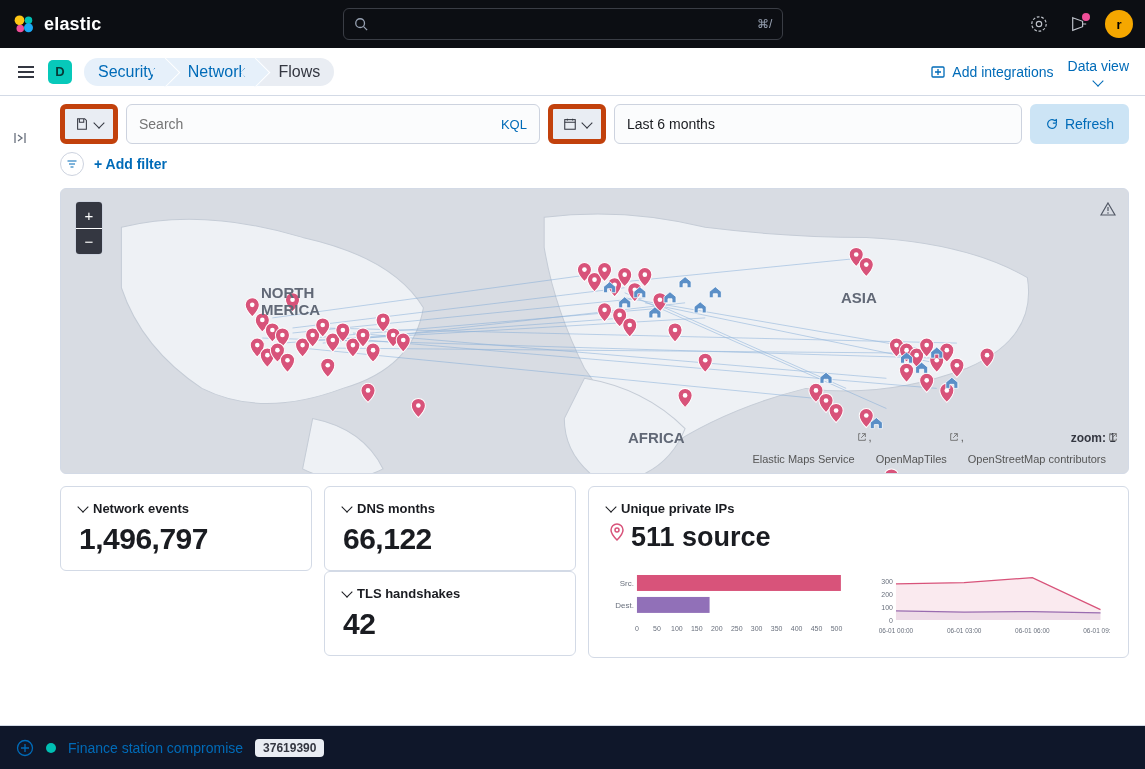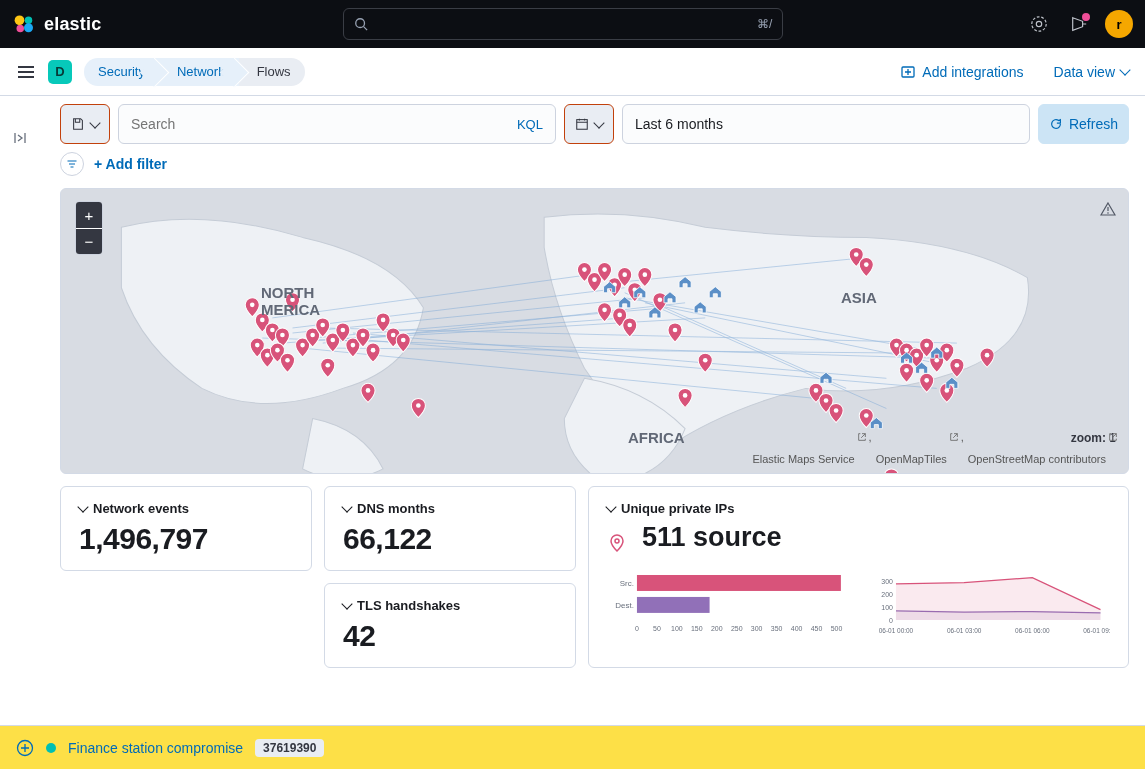--- a/index.html
+++ b/index.html
@@ -15,38 +15,38 @@
 .top-header-right { display: flex; align-items: center; gap: 12px; }
 .hdr-icon { width: 28px; height: 28px; display: flex; align-items: center; justify-content: center; color: #c0c4cc; border-radius: 50%; position: relative; }
 .hdr-icon.avatar { background: #f5a700; color: #000; font-weight: 600; font-size: 13px; }
 .notif-dot { position: absolute; top: 3px; right: 3px; width: 8px; height: 8px; background: #f04e98; border-radius: 50%; }
 
 
 .sub-header { height: 48px; border-bottom: 1px solid #d3dae6; display: flex; align-items: center; padding: 0 16px; gap: 12px; }
 .hamburger { width: 20px; cursor: pointer; }
 .badge-d { width: 24px; height: 24px; background: #07c9ba; color: #063b38; font-weight: 700; border-radius: 5px; display: flex; align-items: center; justify-content: center; font-size: 13px; }
 .breadcrumbs { display: flex; align-items: center; }
-.bc-item { height: 28px; line-height: 28px; padding: 0 14px 0 18px; position: relative; font-size: 13px; }
+.bc-item { height: 28px; line-height: 28px; padding: 0 14px 0 18px; position: relative; font-size: 16px; }
 .bc-item.link { color: #006bb8; background: #e6f0fa; cursor: pointer; }
 .bc-item.current { color: #343741; background: #e9edf3; }
 .bc-item:first-child { border-radius: 14px 0 0 14px; padding-left: 14px; }
 .bc-item:last-child { border-radius: 0 14px 14px 0; }
 .bc-item:not(:last-child)::after { content: ""; position: absolute; right: -6px; top: 4px; width: 20px; height: 20px; transform: rotate(45deg); border-top: 1px solid #fff; border-right: 1px solid #fff; z-index: 1; background: inherit; }
 .sub-header-spacer { flex: 1; }
 .link-btn { color: #006bb8; font-weight: 500; display: flex; align-items: center; gap: 6px; cursor: pointer; }
 
 
 .left-rail-toggle { position: absolute; left: 12px; top: 130px; color: #69707d; cursor: pointer; }
 
 
 .main-area { padding-left: 44px; }
 
 
 .filter-row { display: flex; align-items: center; gap: 8px; padding: 8px 16px; }
-.saved-queries-btn, .date-btn, .refresh-btn { height: 40px; border: 1px solid #c2410c; background: #e9edf3; border-radius: 6px; display: flex; align-items: center; padding: 0 10px; gap: 6px; color: #343741; cursor: pointer; }
+.saved-queries-btn, .date-btn, .refresh-btn { height: 40px; border: 5px solid #c2410c; background: #e9edf3; border-radius: 6px; display: flex; align-items: center; padding: 0 10px; gap: 6px; color: #343741; cursor: pointer; }
 .search-input-wrap { flex: 1; height: 40px; border: 1px solid #cdd3df; border-radius: 6px; display: flex; align-items: center; padding: 0 12px; background: #fbfcfd; }
 .search-input-wrap input { border: none; outline: none; flex: 1; font-size: 14px; background: transparent; }
 .kql-badge { color: #006bb8; font-weight: 500; font-size: 13px; }
 .date-input-wrap { width: 408px; height: 40px; border: 1px solid #cdd3df; border-radius: 6px; display: flex; align-items: center; padding: 0 12px; background: #fbfcfd; }
 .refresh-btn { background: #cce4f5; color: #006bb8; border-color: #cce4f5; font-weight: 500; }
 
 .add-filter-row { padding: 0 16px 12px 16px; display: flex; align-items: center; gap: 10px; }
 .filter-chip-icon { width: 24px; height: 24px; border-radius: 12px; border: 1px solid #cdd3df; display: flex; align-items: center; justify-content: center; color: #006bb8; cursor: pointer; }
 .add-filter-link { color: #006bb8; font-weight: 600; font-size: 14px; cursor: pointer; }
 
@@ -59,33 +59,33 @@
 .map-warning { position: absolute; right: 12px; top: 12px; color: #535966; }
 .map-label { position: absolute; font-weight: 700; color: #616876; font-size: 15px; pointer-events: none; }
 .zoom-level { position: absolute; right: 12px; bottom: 28px; font-size: 12px; color: #343741; }
 .zoom-level b { font-weight: 700; }
 .attrib { position: absolute; right: 10px; bottom: 8px; font-size: 11px; color: #555; display: flex; gap: 4px; align-items: center; }
 .attrib span { display: flex; align-items: center; gap: 2px; margin-top: 44px; }
 
 
 .stats-row { display: flex; gap: 12px; padding: 12px 16px; }
 .stat-card { border: 1px solid #d3dae6; border-radius: 6px; padding: 14px 18px; background: #fff; }
-.small-col { display: flex; flex-direction: column; gap: 12px; width: 252px; }
+.small-col { display: flex; flex-direction: column; width: 252px; }
 .stat-title { font-weight: 700; font-size: 13px; color: #1a1c21; display: flex; align-items: center; gap: 6px; }
 .stat-value { font-weight: 800; font-size: 30px; margin-top: 6px; letter-spacing: -0.5px; }
 .wide-card { flex: 1; }
 .ips-header { display: flex; gap: 60px; align-items: center; margin-top: 6px; }
-.ip-stat { display: flex; align-items: flex-end; gap: 15px; }
+.ip-stat { display: flex; align-items: flex-start; gap: 4px; }
 .ip-icon { width: 20px; height: 20px; }
 .ip-stat-text { font-weight: 800; font-size: 27px; white-space: nowrap; overflow: hidden; text-overflow: ellipsis; }
 .mini-charts { display: flex; gap: 24px; margin-top: 20px; }
 .mini-chart { flex: 1; }
 
 
-.footer-bar { position: absolute; bottom: 0; left: 0; right: 0; height: 44px; border-top: 1px solid #d3dae6; background: #fde047; display: flex; align-items: center; padding: 0 16px; gap: 12px; }
+.footer-bar { position: absolute; bottom: 0; left: 0; right: 0; height: 44px; border-top: 1px solid #d3dae6; background: #0f172a; display: flex; align-items: center; padding: 0 16px; gap: 12px; }
 .plus-circle { color: #006bb8; }
 .teal-dot { width: 10px; height: 10px; border-radius: 50%; background: #00bfb3; }
 .footer-link { color: #006bb8; font-weight: 500; }
 .footer-badge { background: #e9edf3; padding: 2px 8px; border-radius: 4px; font-size: 12px; font-weight: 600; color: #343741; }
 
 .chevron { display: inline-block; width: 8px; height: 8px; border-right: 1.5px solid currentColor; border-bottom: 1.5px solid currentColor; transform: rotate(45deg); margin-top: -3px; }
 </style>
 </head>
 <body>
 
@@ -136,21 +136,21 @@
     <div class="bc-item current">Flows</div>
   </div>
   <div class="sub-header-spacer"></div>
   <div class="link-btn">
     <svg width="16" height="16" viewBox="0 0 16 16">
         <rect x="2" y="3" width="12" height="10" rx="1" stroke="#006bb8" stroke-width="1.3" fill="none"></rect>
         <path d="M8 5v6M5 8h6" stroke="#006bb8" stroke-width="1.3"></path>
       </svg>
     <span>Add integrations</span>
   </div>
-  <div class="link-btn" style="margin-left:18px;">
+  <div class="link-btn" style="margin-left:2px;flex-direction:column;">
     <span>Data view</span>
     <span class="chevron"></span>
   </div>
 </div>
 
 <div class="left-rail-toggle">
   <svg width="16" height="16" viewBox="0 0 16 16">
       <path d="M3 3v10 M6 5l4 3-4 3 M13 3v10" stroke="#69707d" stroke-width="1.3" fill="none"></path>
     </svg>
 </div>

